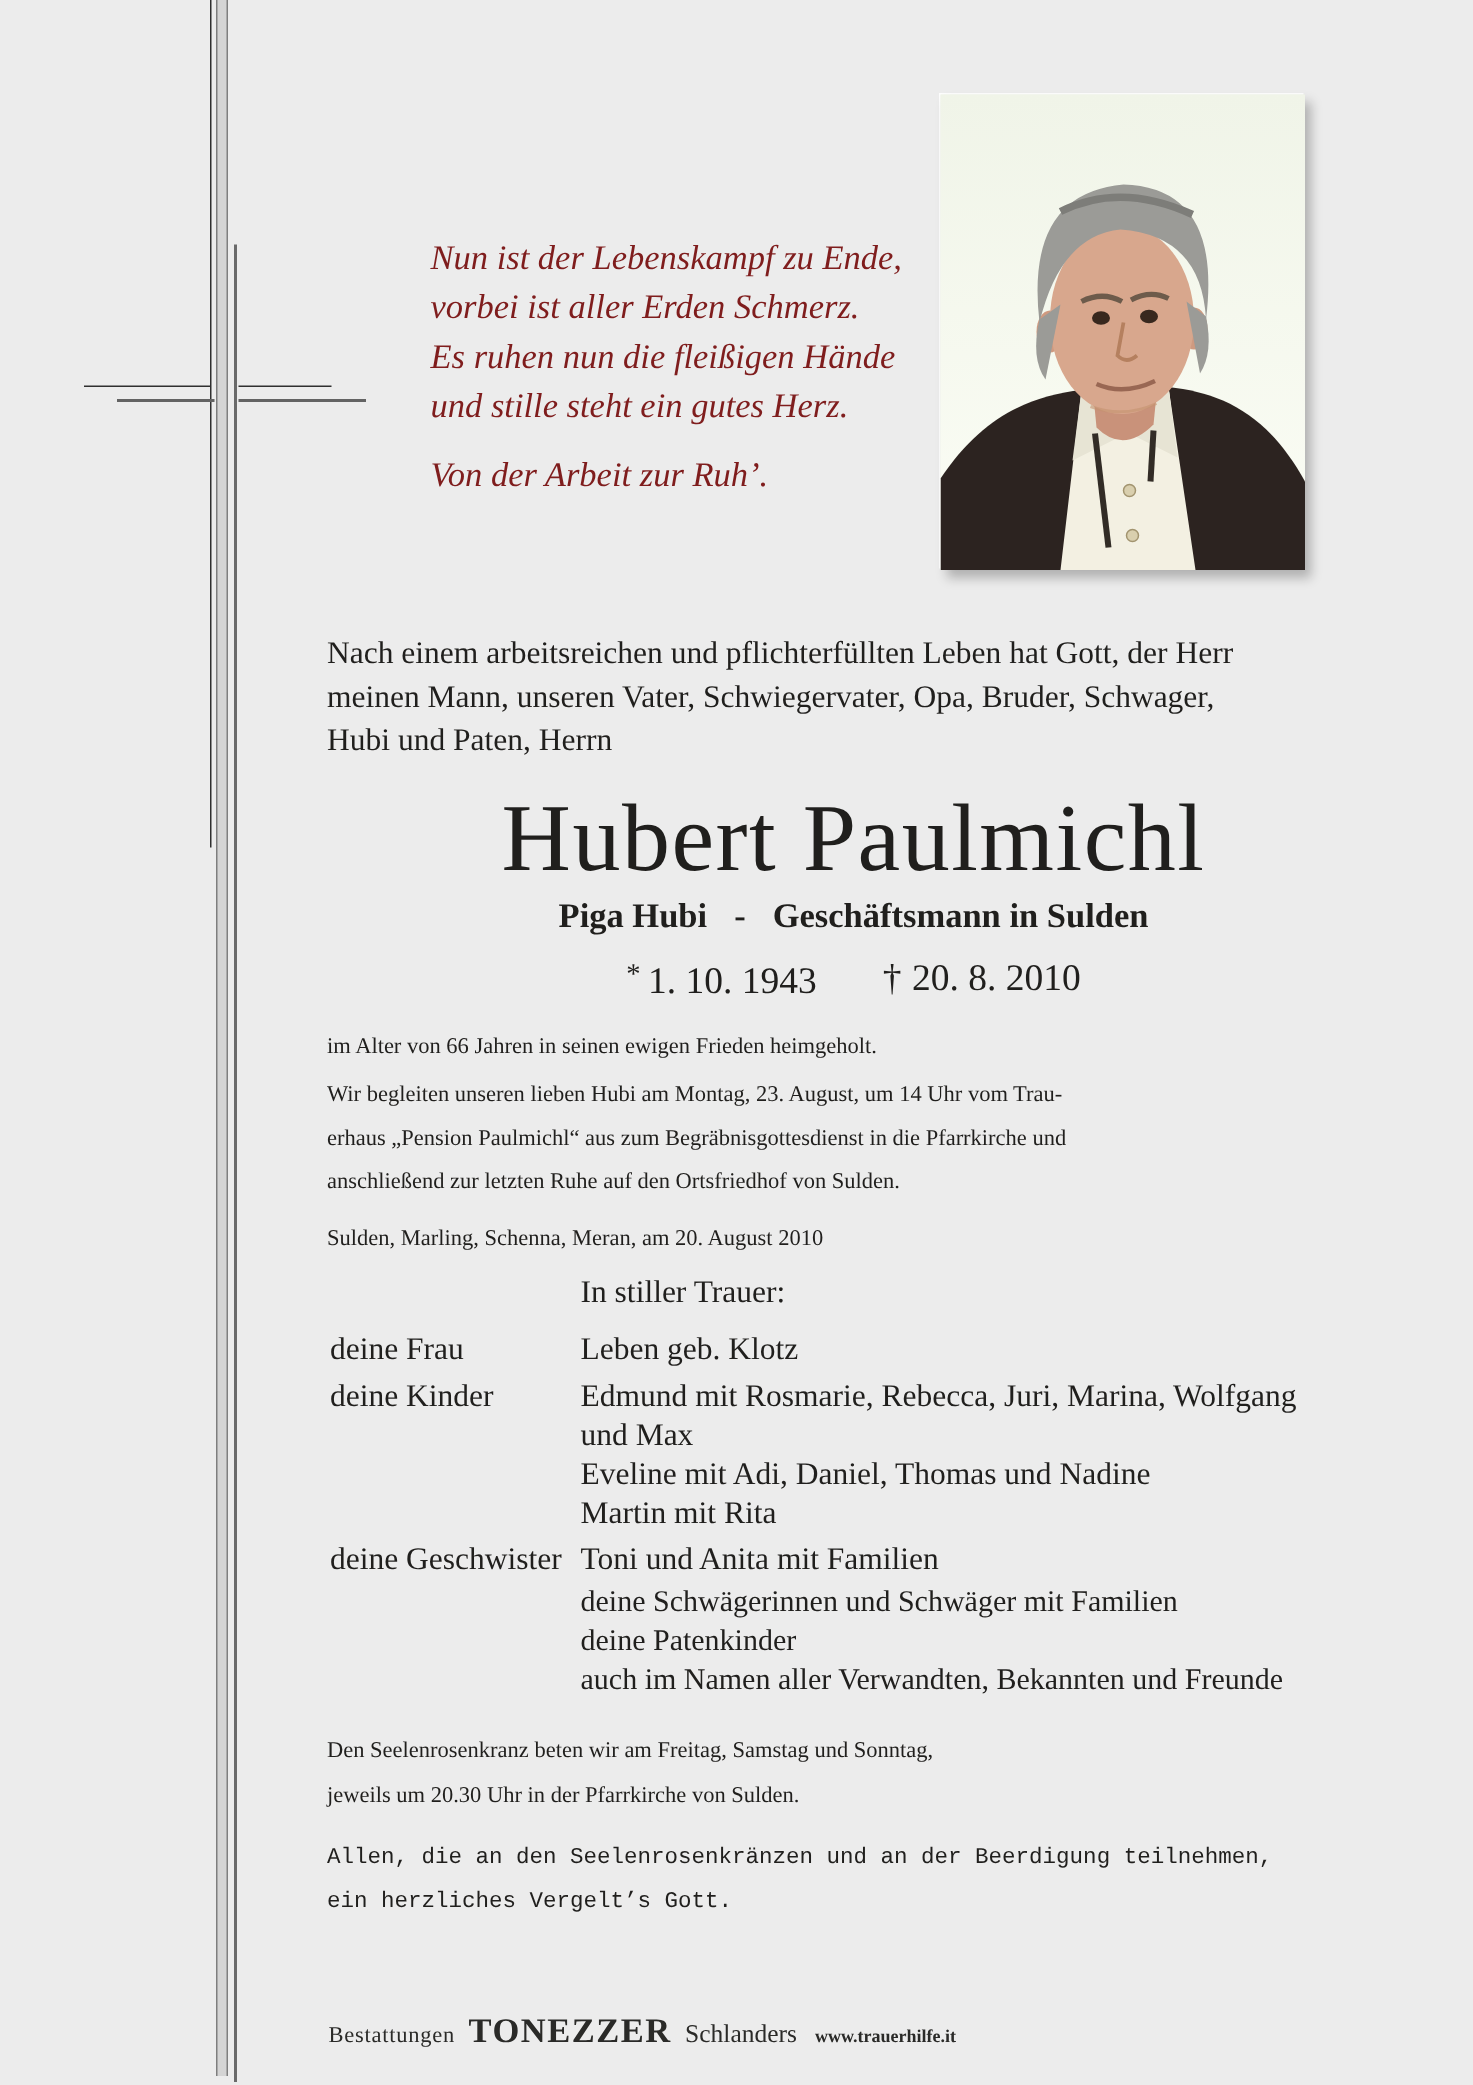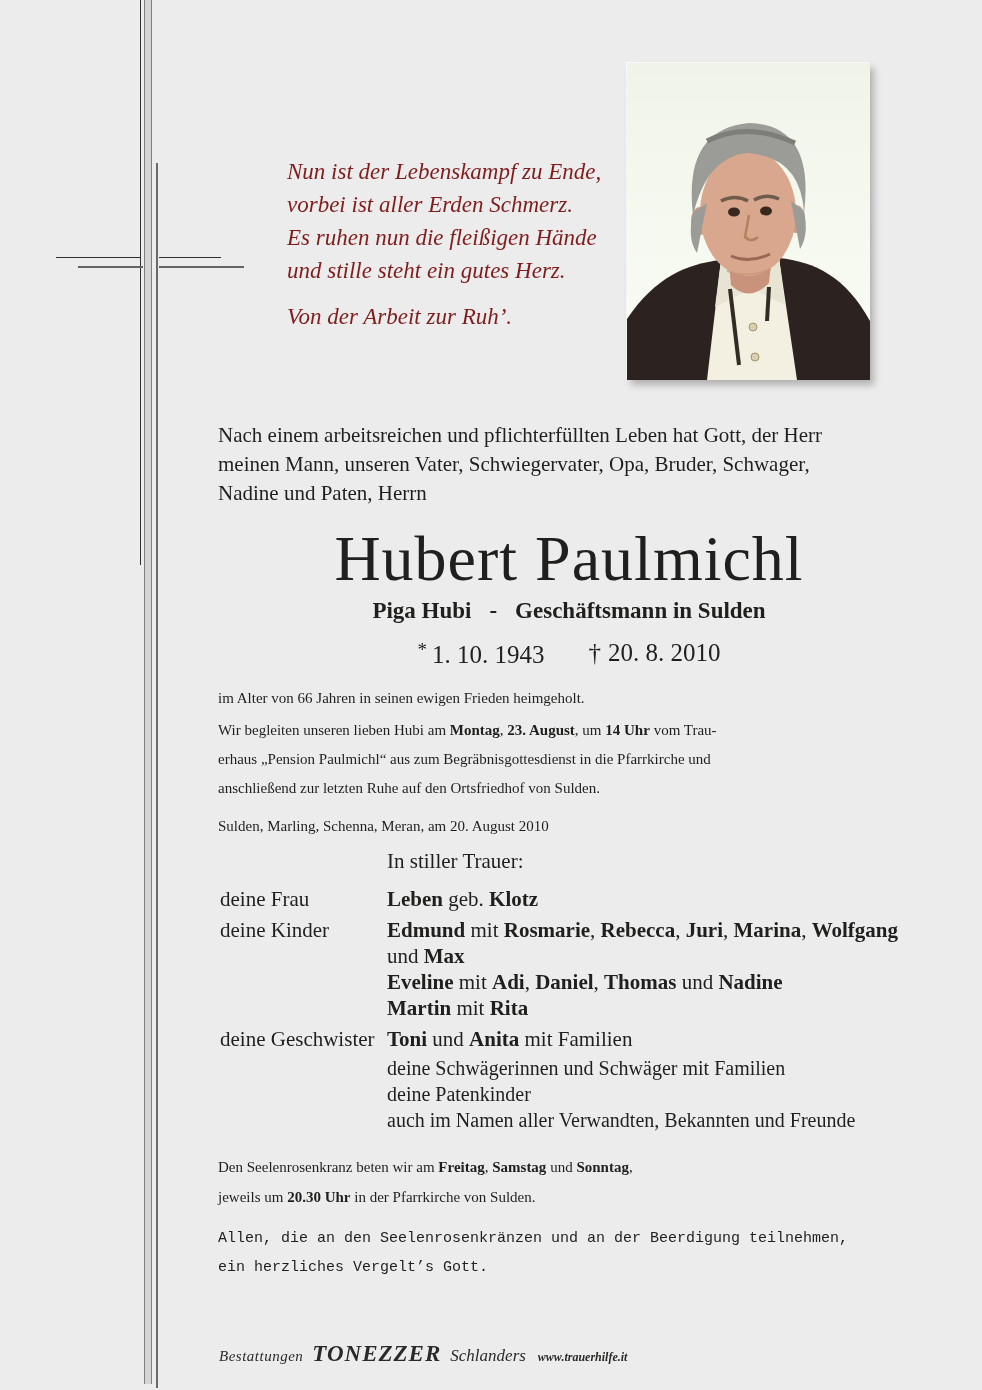--- a/index.html
+++ b/index.html
@@ -43,23 +43,23 @@
   .p-funeral { left:218px; top:716px; }
   .p-placedate { left:218px; top:812px; }
   .mourn-head { left:387px; top:849px; font-size:21px; }
   .mourners { left:220px; top:886px; display:grid; grid-template-columns:167px 560px;
               row-gap:5px; font-size:21px; line-height:26px; }
   .mourners .mlabel { white-space:nowrap; }
   .mourners .tl { white-space:nowrap; }
   .additional { left:387px; top:1055px; font-size:20px; line-height:26px; }
   .p-rosary { left:218px; top:1152px; line-height:30px; }
   .p-thanks { left:218px; top:1224px;font-family:Liberation Mono, monospace; }
-  .b { font-weight:bold;margin-top:18px; }
+  .b { font-weight:normal;margin-top:18px; }
   
-  .footer { left:219px; top:1341px; display:flex; align-items:baseline; gap:9px; color:#2a2a28;font-style:italic; }
+  .footer { left:219px; top:1341px; display:flex; align-items:baseline; gap:9px; color:#2a2a28; }
   .f-prefix { font-size:15px; letter-spacing:0.5px; }
   .f-brand { font-size:23px; font-weight:bold; letter-spacing:1px; }
   .f-loc { font-size:17px; }
   .f-web { font-size:12px; font-weight:bold; margin-left:3px; }
 </style>
 </head>
 <body>
 
 <div class="page">
 
@@ -127,21 +127,21 @@
         <div class="tl">vorbei ist aller Erden Schmerz.</div>
         <div class="tl">Es ruhen nun die fleißigen Hände</div>
         <div class="tl">und stille steht ein gutes Herz.</div>
       </div>
     <div class="poem-closing">Von der Arbeit zur Ruh’.</div>
   </div>
 
   <div class="abs intro nowrap-lines">
       <div class="tl">Nach einem arbeitsreichen und pflichterfüllten Leben hat Gott, der Herr</div>
       <div class="tl">meinen Mann, unseren Vater, Schwiegervater, Opa, Bruder, Schwager,</div>
-      <div class="tl">Nadine und Paten, Herrn</div>
+      <div class="tl">Hubi und Paten, Herrn</div>
     </div>
 
   <div class="abs center-col name">Hubert Paulmichl</div>
   <div class="abs center-col subtitle">
     <span>Piga Hubi</span><span class="sep">-</span><span>Geschäftsmann in Sulden</span>
   </div>
   <div class="dates">
     <span><span class="bsym">*</span><span>1. 10. 1943</span></span>
     <span><span class="dsym">†</span><span>20. 8. 2010</span></span>
   </div>

